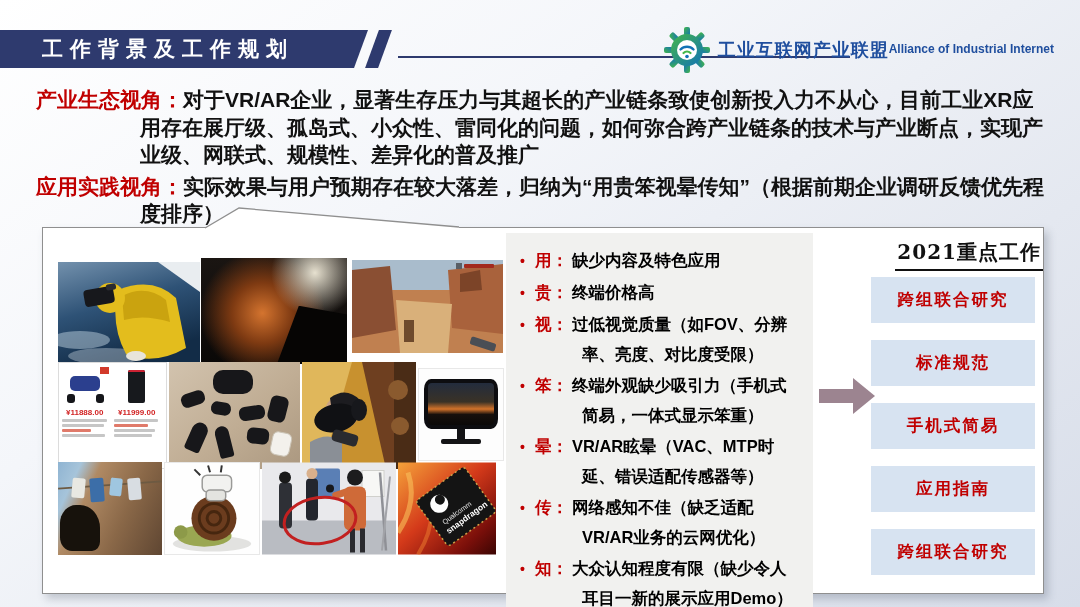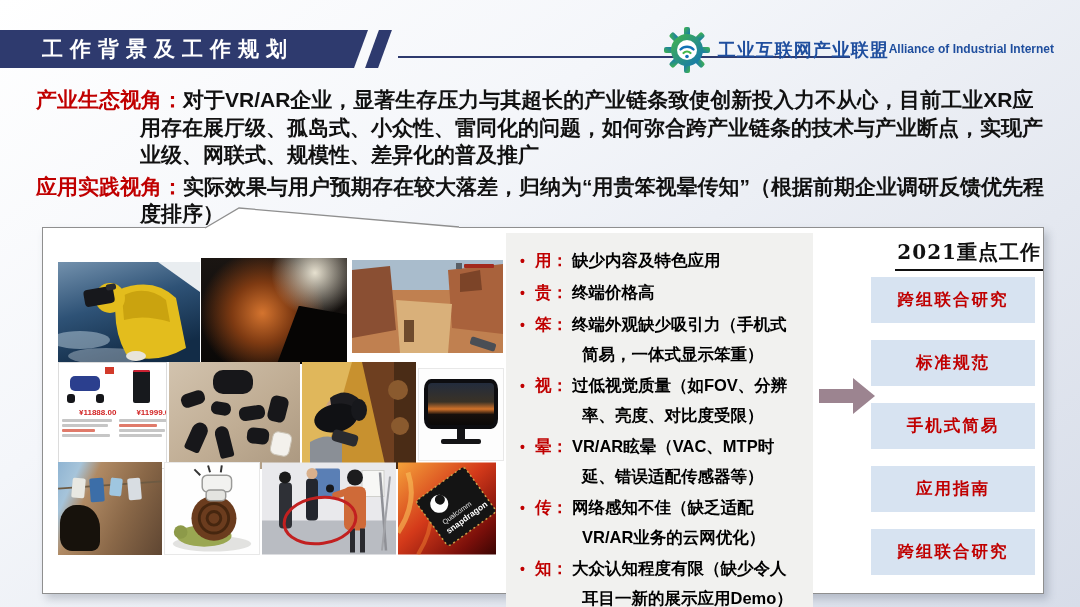--- a/index.html
+++ b/index.html
@@ -43,21 +43,21 @@
   .t4{left:15px;top:134px;width:109px;height:107px;background:#fff;border:1px solid #dcdcdc;
     box-sizing:border-box;display:flex;gap:3px;padding:3px;}
   .shop-col{flex:1;display:flex;flex-direction:column;}
   .shop-img{height:40px;position:relative;}
   .hs-body{position:absolute;left:8px;top:10px;width:30px;height:15px;background:#2b3f8e;border-radius:5px;}
   .hs-c1,.hs-c2{position:absolute;top:28px;width:8px;height:9px;background:#15161a;border-radius:3px;}
   .hs-c1{left:5px;} .hs-c2{left:34px;}
   .tag{position:absolute;right:2px;top:1px;width:9px;height:7px;background:#d23a2a;}
   .tower{position:absolute;left:14px;top:4px;width:17px;height:33px;background:#17191d;border-radius:2px;
     box-shadow:inset 0 8px 0 -6px #c23;}
-  .price{color:#d22424;font-size:8px;font-weight:700;margin:2px 0 2px 17px;}
+  .price{color:#d22424;font-size:8px;font-weight:700;margin:2px 0 2px 4px;}
   .gline{height:2.5px;background:#c6c6c6;margin-bottom:2.5px;border-radius:1px;}
   .gline.red{background:#e07a6a;}
   .t5{left:126px;top:134px;width:131px;height:107px;background:linear-gradient(140deg,#d2c3ae 0%,#c0ad94 55%,#ab9880 100%);}
   .gear-sh{position:absolute;background:#17171a;border-radius:6px;}
   .t6{left:259px;top:134px;width:114px;height:107px;}
   .t7{left:375px;top:140px;width:86px;height:93px;background:#fdfdfd;border:1px solid #e8e8e8;box-sizing:border-box;}
   .tv-sc{position:absolute;left:5px;top:10px;width:74px;height:50px;background:#0d0d10;border-radius:7px/10px;}
   .tv-in{position:absolute;left:4px;top:4px;right:4px;bottom:4px;border-radius:4px;
     background:linear-gradient(#232c3d 0%,#3a3226 45%,#d4732a 62%,#17100c 75%,#0b0908 100%);}
   .tv-neck{position:absolute;left:38px;top:60px;width:8px;height:10px;background:#141416;}
@@ -303,22 +303,22 @@
         <circle cx="46" cy="32" r="9" fill="#ffffff"></circle>
         <circle cx="49" cy="29" r="5" fill="#141414"></circle>
         <text x="38" y="52" font-size="7" fill="#e8e8e8" font-family="Liberation Sans, sans-serif">Qualcomm</text>
         <text x="36" y="62" font-size="8.5" font-weight="bold" fill="#ffffff" font-family="Liberation Sans, sans-serif">snapdragon</text>
       </g>
     </svg>
 
     <div class="blist">
       <div class="bul"><span class="bdot">•</span><span class="bkey">用：</span><span>缺少内容及特色应用</span></div>
       <div class="bul"><span class="bdot">•</span><span class="bkey">贵：</span><span>终端价格高</span></div>
+      <div class="bul"><span class="bdot">•</span><span class="bkey">视：</span><span>过低视觉质量（如FOV、分辨率、亮度、对比度受限）</span></div>
       <div class="bul"><span class="bdot">•</span><span class="bkey">笨：</span><span>终端外观缺少吸引力（手机式简易，一体式显示笨重）</span></div>
-      <div class="bul"><span class="bdot">•</span><span class="bkey">视：</span><span>过低视觉质量（如FOV、分辨率、亮度、对比度受限）</span></div>
       <div class="bul"><span class="bdot">•</span><span class="bkey">晕：</span><span>VR/AR眩晕（VAC、MTP时延、错误适配传感器等）</span></div>
       <div class="bul"><span class="bdot">•</span><span class="bkey">传：</span><span>网络感知不佳（缺乏适配VR/AR业务的云网优化）</span></div>
       <div class="bul"><span class="bdot">•</span><span class="bkey">知：</span><span>大众认知程度有限（缺少令人耳目一新的展示应用Demo）</span></div>
     </div>
 
     <div class="arrow">
       <div class="shaft"></div>
       <div class="head"></div>
     </div>
 

